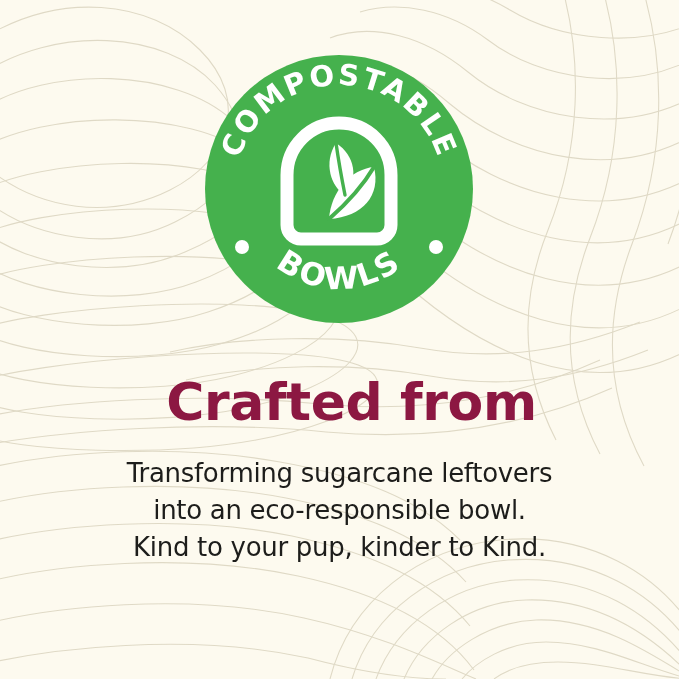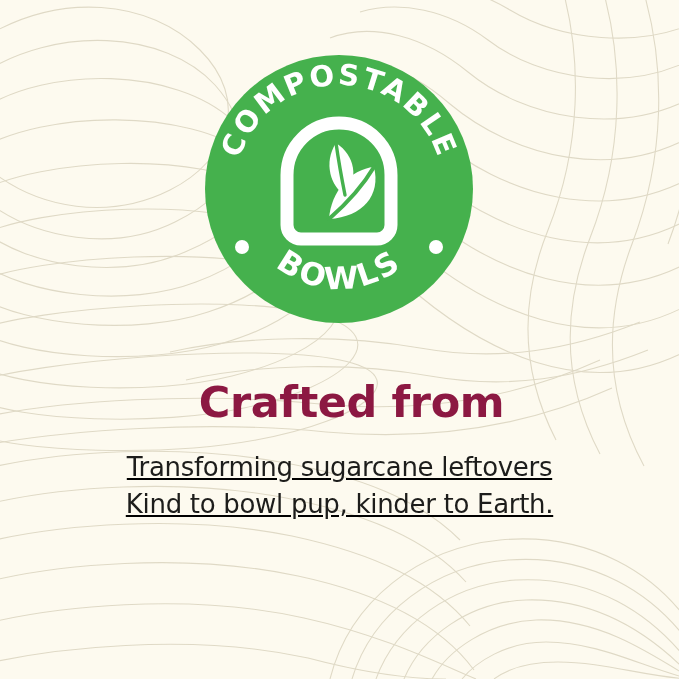--- a/index.html
+++ b/index.html
@@ -46,30 +46,29 @@
     position: absolute;
     left: 0;
     top: 376px;
     width: 679px;
     text-align: center;
   }
   .headline {
     color: #8c1842;
     font-family: "DejaVu Sans", sans-serif;
     font-weight: bold;
-    font-size: 43px;
+    font-size: 52px;
     line-height: 53px;
     letter-spacing: -0.4px;
     margin: 0;
     white-space: nowrap;
     padding-left: 24px;
   }
   #subtext {
-    margin-top: 20px;
-    text-decoration: underline;
+    margin-top: 26px;
   }
   .subline {
     color: #1d1d1b;
     font-family: "DejaVu Sans", sans-serif;
     font-weight: normal;
     font-size: 26px;
     line-height: 37px;
     letter-spacing: -0.3px;
     margin: 0;
     white-space: nowrap;
@@ -172,17 +171,18 @@
         <path d="M 140 140 C 136 120 133 102 131 88" fill="none" stroke="#45b14d" stroke-width="3.4" stroke-linecap="round"></path>
       </g>
     </svg>
   </div>
 
   <div id="text-block">
     <h1 class="headline">Crafted from</h1>
 
     <div id="subtext">
       <p class="subline">Transforming sugarcane leftovers</p>
-      <p class="subline">Kind to bowl pup, kinder to Earth.</p>
+      <p class="subline">into an eco-responsible bowl.</p>
+      <p class="subline">Kind to your pup, kinder to Kind.</p>
     </div>
   </div>
 
 </div>
 
 </body></html>

